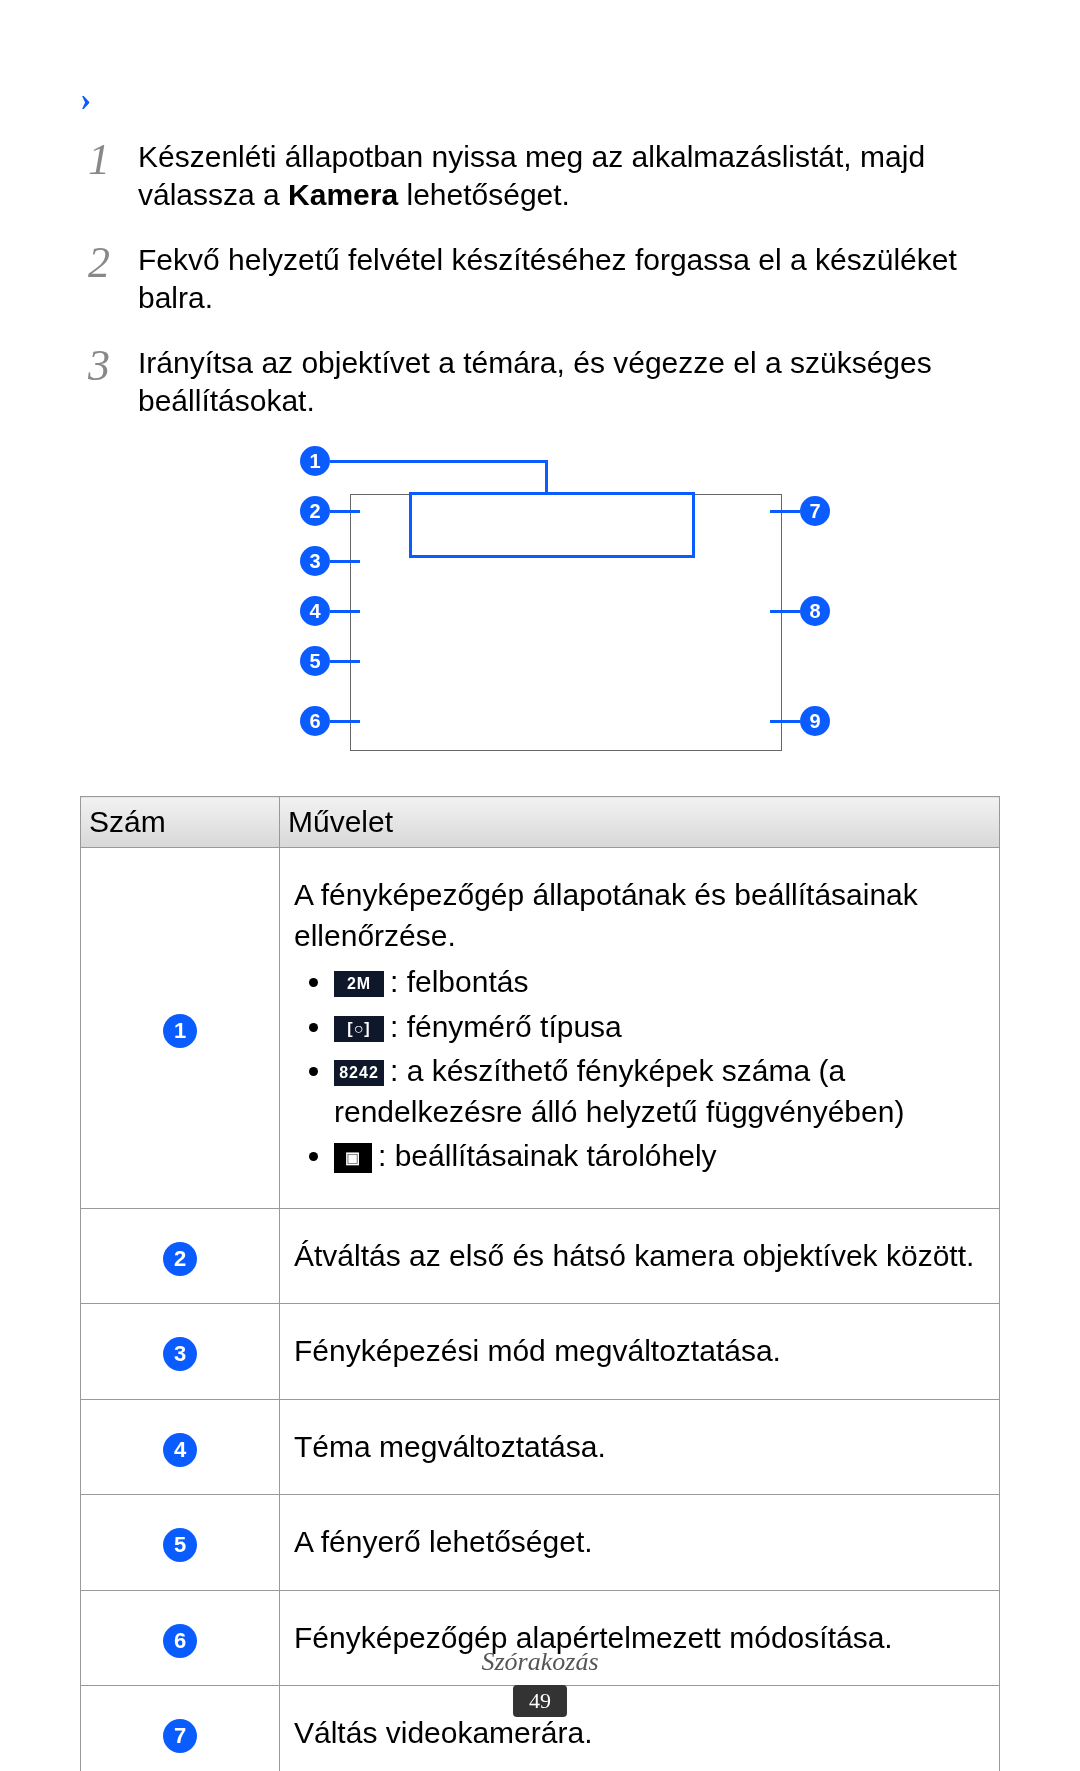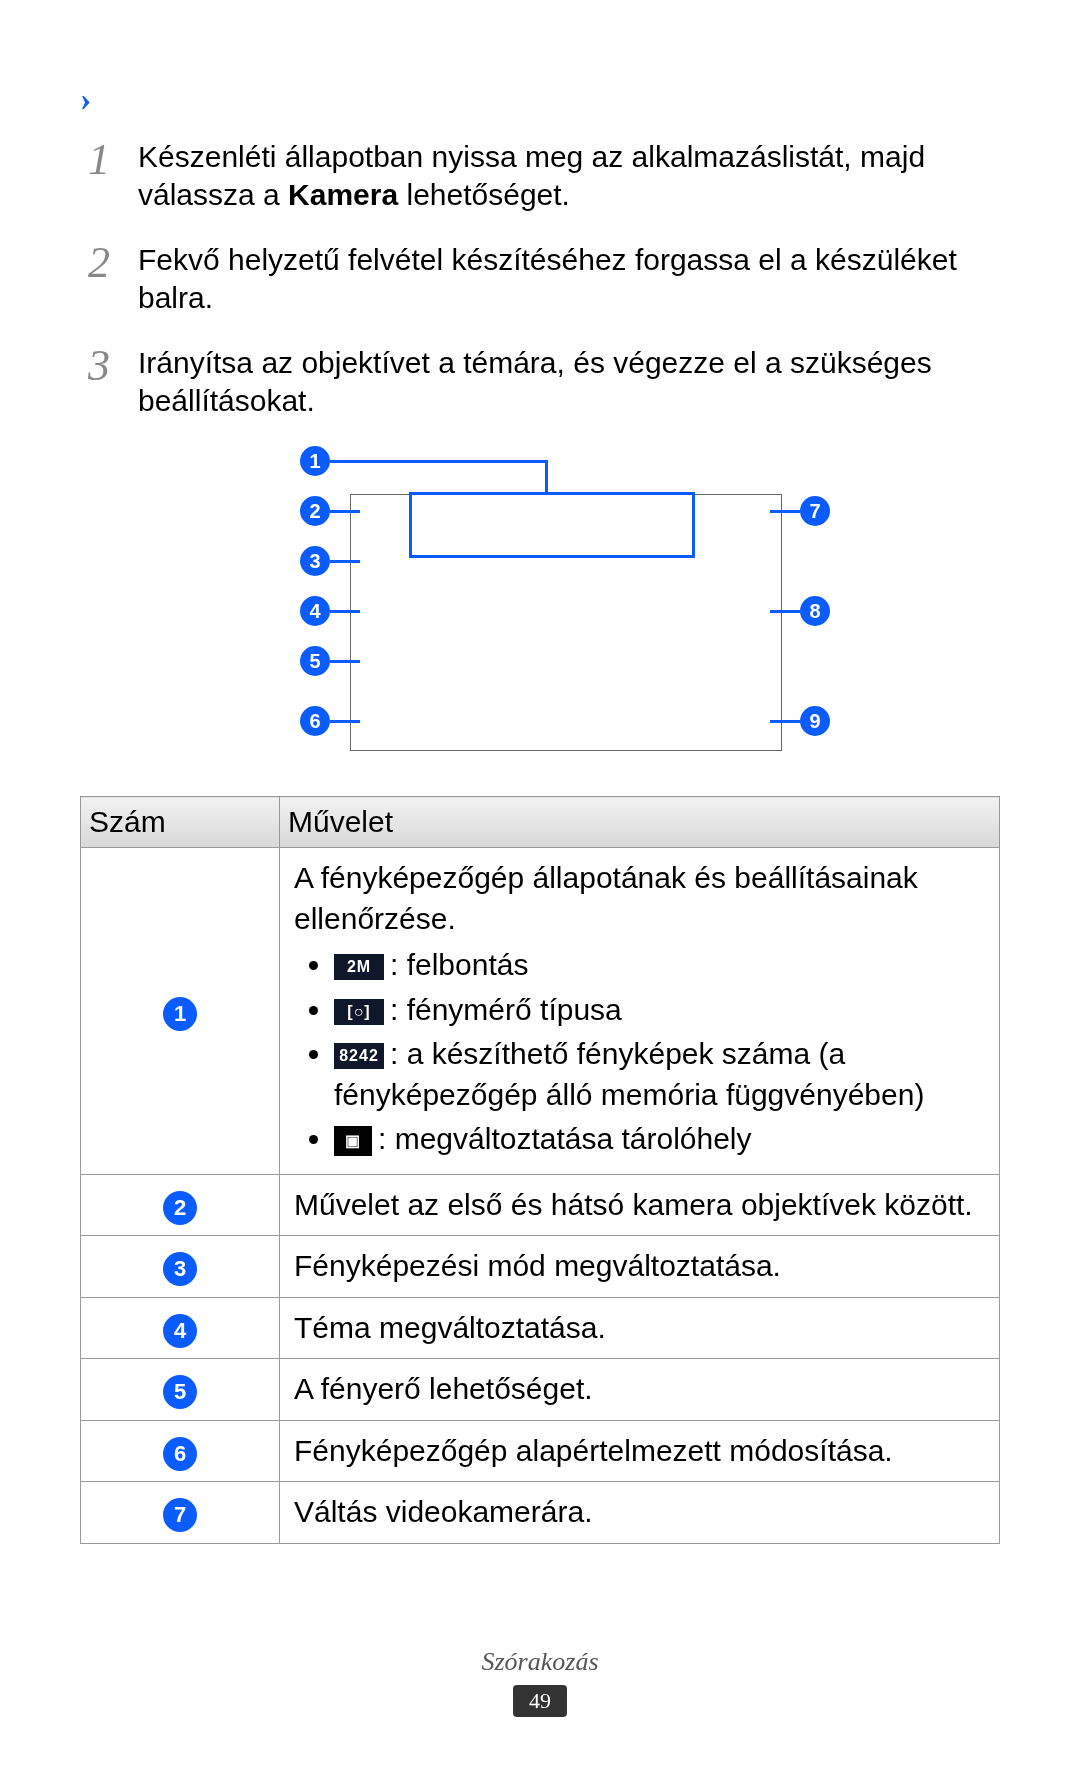--- a/index.html
+++ b/index.html
@@ -121,21 +121,21 @@
   table.ops th {
     background: linear-gradient(#f2f2f2, #d8d8d8);
     border: 1px solid #999;
     text-align: left;
     font-weight: normal;
     padding: 8px 8px;
     font-size: 30px;
   }
   table.ops td {
     border: 1px solid #999;
-    padding: 10px 14px;
+    padding: 27px 14px;
     vertical-align: middle;
     line-height: 1.35;
   }
   table.ops td.num-cell {
     text-align: center;
     width: 170px;
   }
   table.ops td.num-cell .num-badge {
     width: 34px;
     height: 34px;
@@ -271,28 +271,28 @@
       </tr>
     </thead>
     <tbody>
       <tr>
         <td class="num-cell"><span class="num-badge">1</span></td>
         <td>
           <div>A fényképezőgép állapotának és beállításainak ellenőrzése.</div>
           <ul class="bullets">
             <li><span class="mini-icon">2M</span><span>: felbontás</span></li>
             <li><span class="mini-icon">[○]</span><span>: fénymérő típusa</span></li>
-            <li><span class="mini-icon">8242</span><span>: a készíthető fényképek száma (a fényképezőgép álló memória függvényében)</span></li>
-            <li><span class="mini-icon storage">▣</span><span>: megváltoztatása tárolóhely</span></li>
+            <li><span class="mini-icon">8242</span><span>: a készíthető fényképek száma (a rendelkezésre álló helyzetű függvényében)</span></li>
+            <li><span class="mini-icon storage">▣</span><span>: beállításainak tárolóhely</span></li>
           </ul>
         </td>
       </tr>
       <tr>
         <td class="num-cell"><span class="num-badge">2</span></td>
-        <td>Művelet az első és hátsó kamera objektívek között.</td>
+        <td>Átváltás az első és hátsó kamera objektívek között.</td>
       </tr>
       <tr>
         <td class="num-cell"><span class="num-badge">3</span></td>
         <td>Fényképezési mód megváltoztatása.</td>
       </tr>
       <tr>
         <td class="num-cell"><span class="num-badge">4</span></td>
         <td>Téma megváltoztatása.</td>
       </tr>
       <tr>

